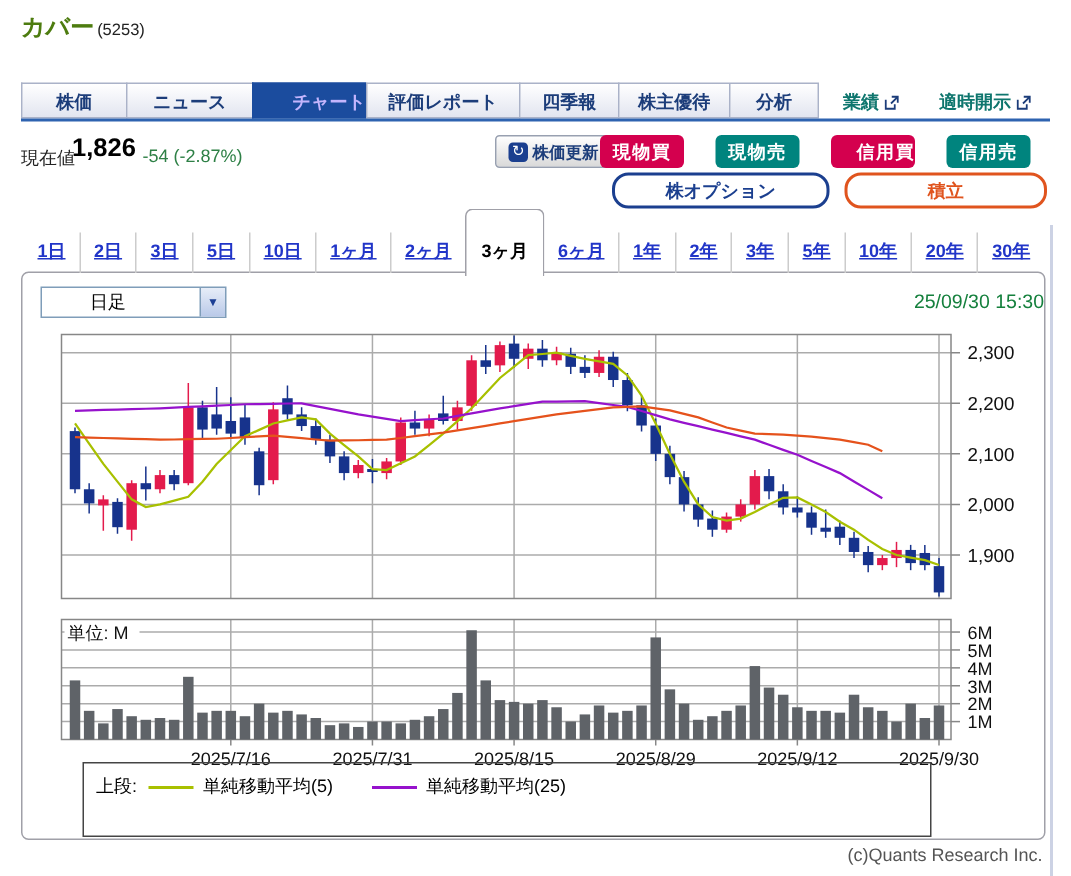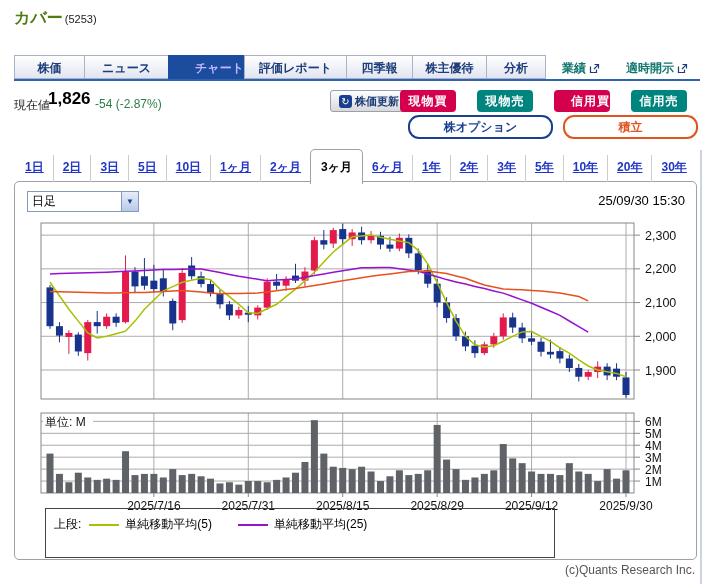--- a/index.html
+++ b/index.html
@@ -41,36 +41,36 @@
   .secbtn { position:absolute; top:115px; height:24px; border-radius:11px; background:#fff;
     font-size:12px; font-weight:bold; text-align:center; line-height:21px; cursor:pointer; }
 
   
   #period-tabs { position:absolute; left:16px; top:156px; height:26px; display:flex; align-items:flex-end; z-index:3; }
   .pt { font-size:12px; font-weight:bold; color:#2135c8; text-decoration:underline;
         padding:4px 9px 6px 9px; cursor:pointer; white-space:nowrap; }
   .pt + .pt { border-left:1px solid #ccc; }
   .pt.active { color:#000; text-decoration:none; background:#fff;
         border:1px solid #a0a0a8; border-bottom:none; border-radius:5px 5px 0 0;
-        padding:9px 10px 8px 10px; margin-bottom:-2px;text-align:right; }
+        padding:19px 10px 8px 10px; margin-bottom:-2px;text-align:right; }
   .pt.active + .pt { border-left:none; }
 
   
   #panel { position:absolute; left:14px; top:181px; width:683px; height:379px;
            border:1px solid #a0a0a8; border-radius:5px; background:#fff; }
-  #interval-select { position:absolute; left:12px; top:9px; width:112px; height:21px;
-    border:1px solid #7f9db9; background:#fff; display:flex; cursor:pointer; }
+  #interval-select { position:absolute; left:12px; top:9px; width:124px; height:21px;
+    border:1px solid #7f9db9; background:#fff; display:flex; cursor:pointer;padding-left:28px; }
   #interval-select .val { flex:1; font-size:12px; line-height:19px; padding-left:4px; color:#000; }
   #interval-select .arrow { width:17px; background:linear-gradient(#e7edf8,#b9c9e8);
     border-left:1px solid #7f9db9; text-align:center; font-size:8px; line-height:19px; color:#1c3f94; }
-  #timestamp { position:absolute; right:11px; top:11px; font-size:13px; color:#000000; }
+  #timestamp { position:absolute; right:0; top:11px; font-size:13px; color:#15803d; }
   #chart-svg { position:absolute; left:0; top:0; }
 
   
-  #legend { position:absolute; left:30px; top:326px; width:510px; height:50px;
+  #legend { position:absolute; left:40px; top:326px; width:566px; height:50px;
             border:1px solid #444; font-size:12px; color:#000;padding-left:33px; }
   .leg-row { position:absolute; left:8px; display:flex; align-items:center; }
   .leg-row.r1 { top:7px; } .leg-row.r2 { top:30px; }
   .leg-label { margin-right:8px; }
   .leg-item { display:flex; align-items:center; margin-right:26px; }
   .leg-line { width:30px; height:2px; margin-right:6px; }
   .leg-thick { width:32px; height:5px; margin-right:6px; }
 
   #copyright { position:absolute; right:19px; top:563px; font-size:12px; color:#555; }
   #right-divider { position:absolute; left:700px; top:150px; width:2px; height:434px; background:#ccd2e4; }

